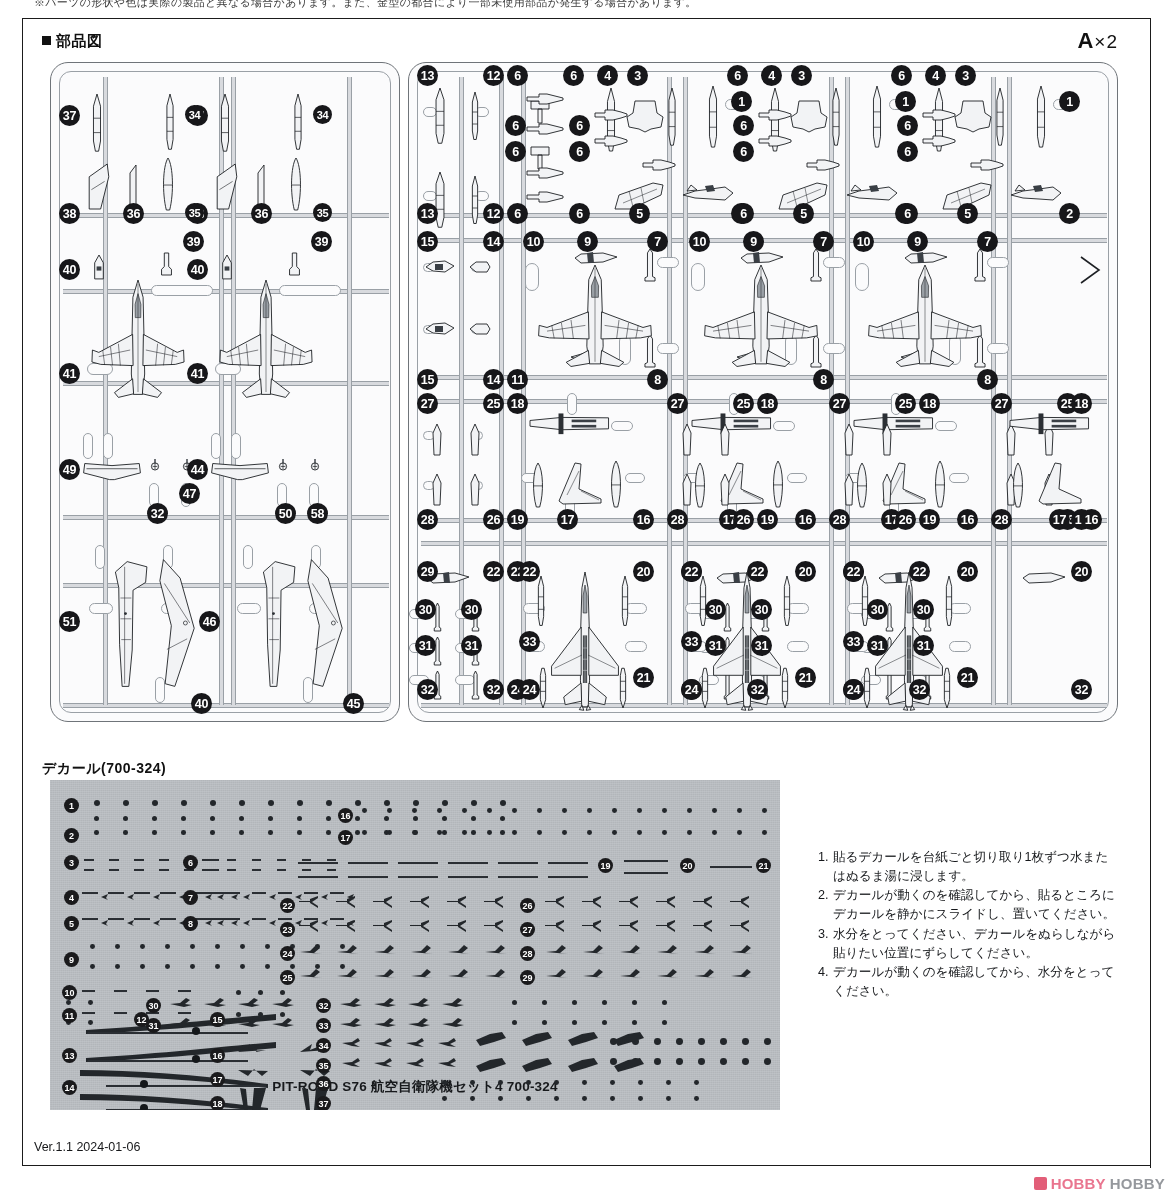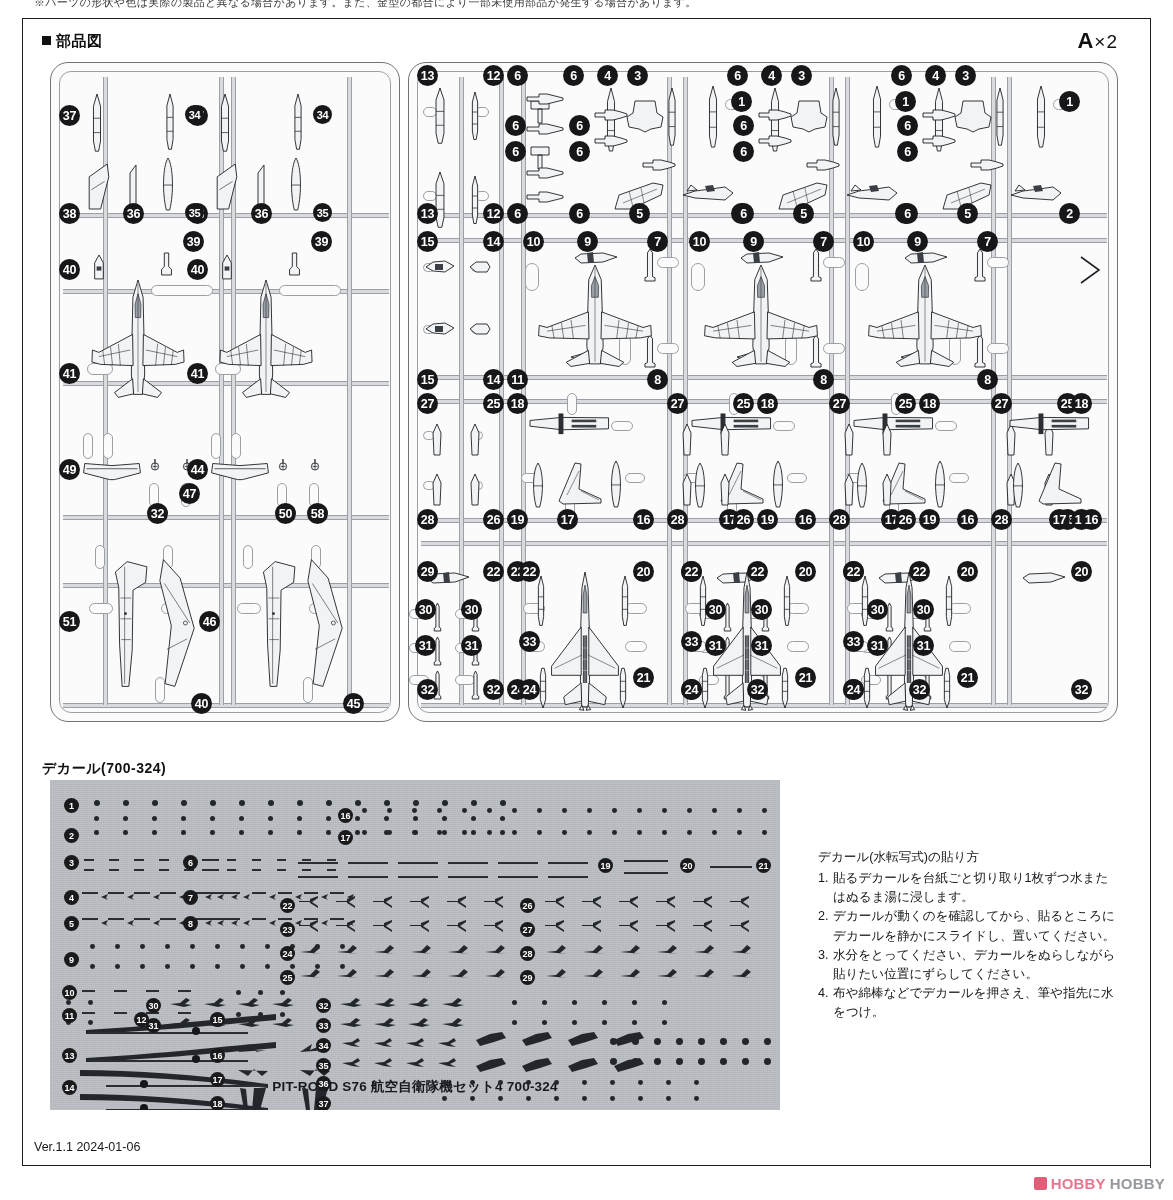--- a/index.html
+++ b/index.html
@@ -2219,37 +2219,36 @@
     <div class="dot" style="left: 648px; top: 278px; width: 6.8px; height: 6.8px;"></div>
     <div class="dot" style="left: 670px; top: 258px; width: 6.8px; height: 6.8px;"></div>
     <div class="dot" style="left: 670px; top: 278px; width: 6.8px; height: 6.8px;"></div>
     <div class="dot" style="left: 692px; top: 258px; width: 6.8px; height: 6.8px;"></div>
     <div class="dot" style="left: 692px; top: 278px; width: 6.8px; height: 6.8px;"></div>
     <div class="dot" style="left: 714px; top: 258px; width: 6.8px; height: 6.8px;"></div>
     <div class="dot" style="left: 714px; top: 278px; width: 6.8px; height: 6.8px;"></div>
   </div>
 
 <div id="decal-howto">
-  <div class="ttl">デカール(水転写式)の貼り方</div>
   <ol>
     <li>
       <span class="n">1.</span>
       <span class="t">貼るデカールを台紙ごと切り取り1枚ずつ水またはぬるま湯に浸します。</span>
     </li>
     <li>
       <span class="n">2.</span>
       <span class="t">デカールが動くのを確認してから、貼るところにデカールを静かにスライドし、置いてください。</span>
     </li>
     <li>
       <span class="n">3.</span>
       <span class="t">水分をとってください、デカールをぬらしながら貼りたい位置にずらしてください。</span>
     </li>
     <li>
       <span class="n">4.</span>
-      <span class="t">布や綿棒などでデカールを押さえ、筆や指先に水をつけ。</span>
+      <span class="t">デカールが動くのを確認してから、水分をとってください。</span>
     </li>
   </ol>
 </div>
 
 <div class="footer-ver">Ver.1.1 2024-01-06</div>
 <div class="vline-right"></div>
 
 <div id="watermark">
   <span class="hs-mark"></span>
   <span class="hs-hobby">HOBBY</span>

